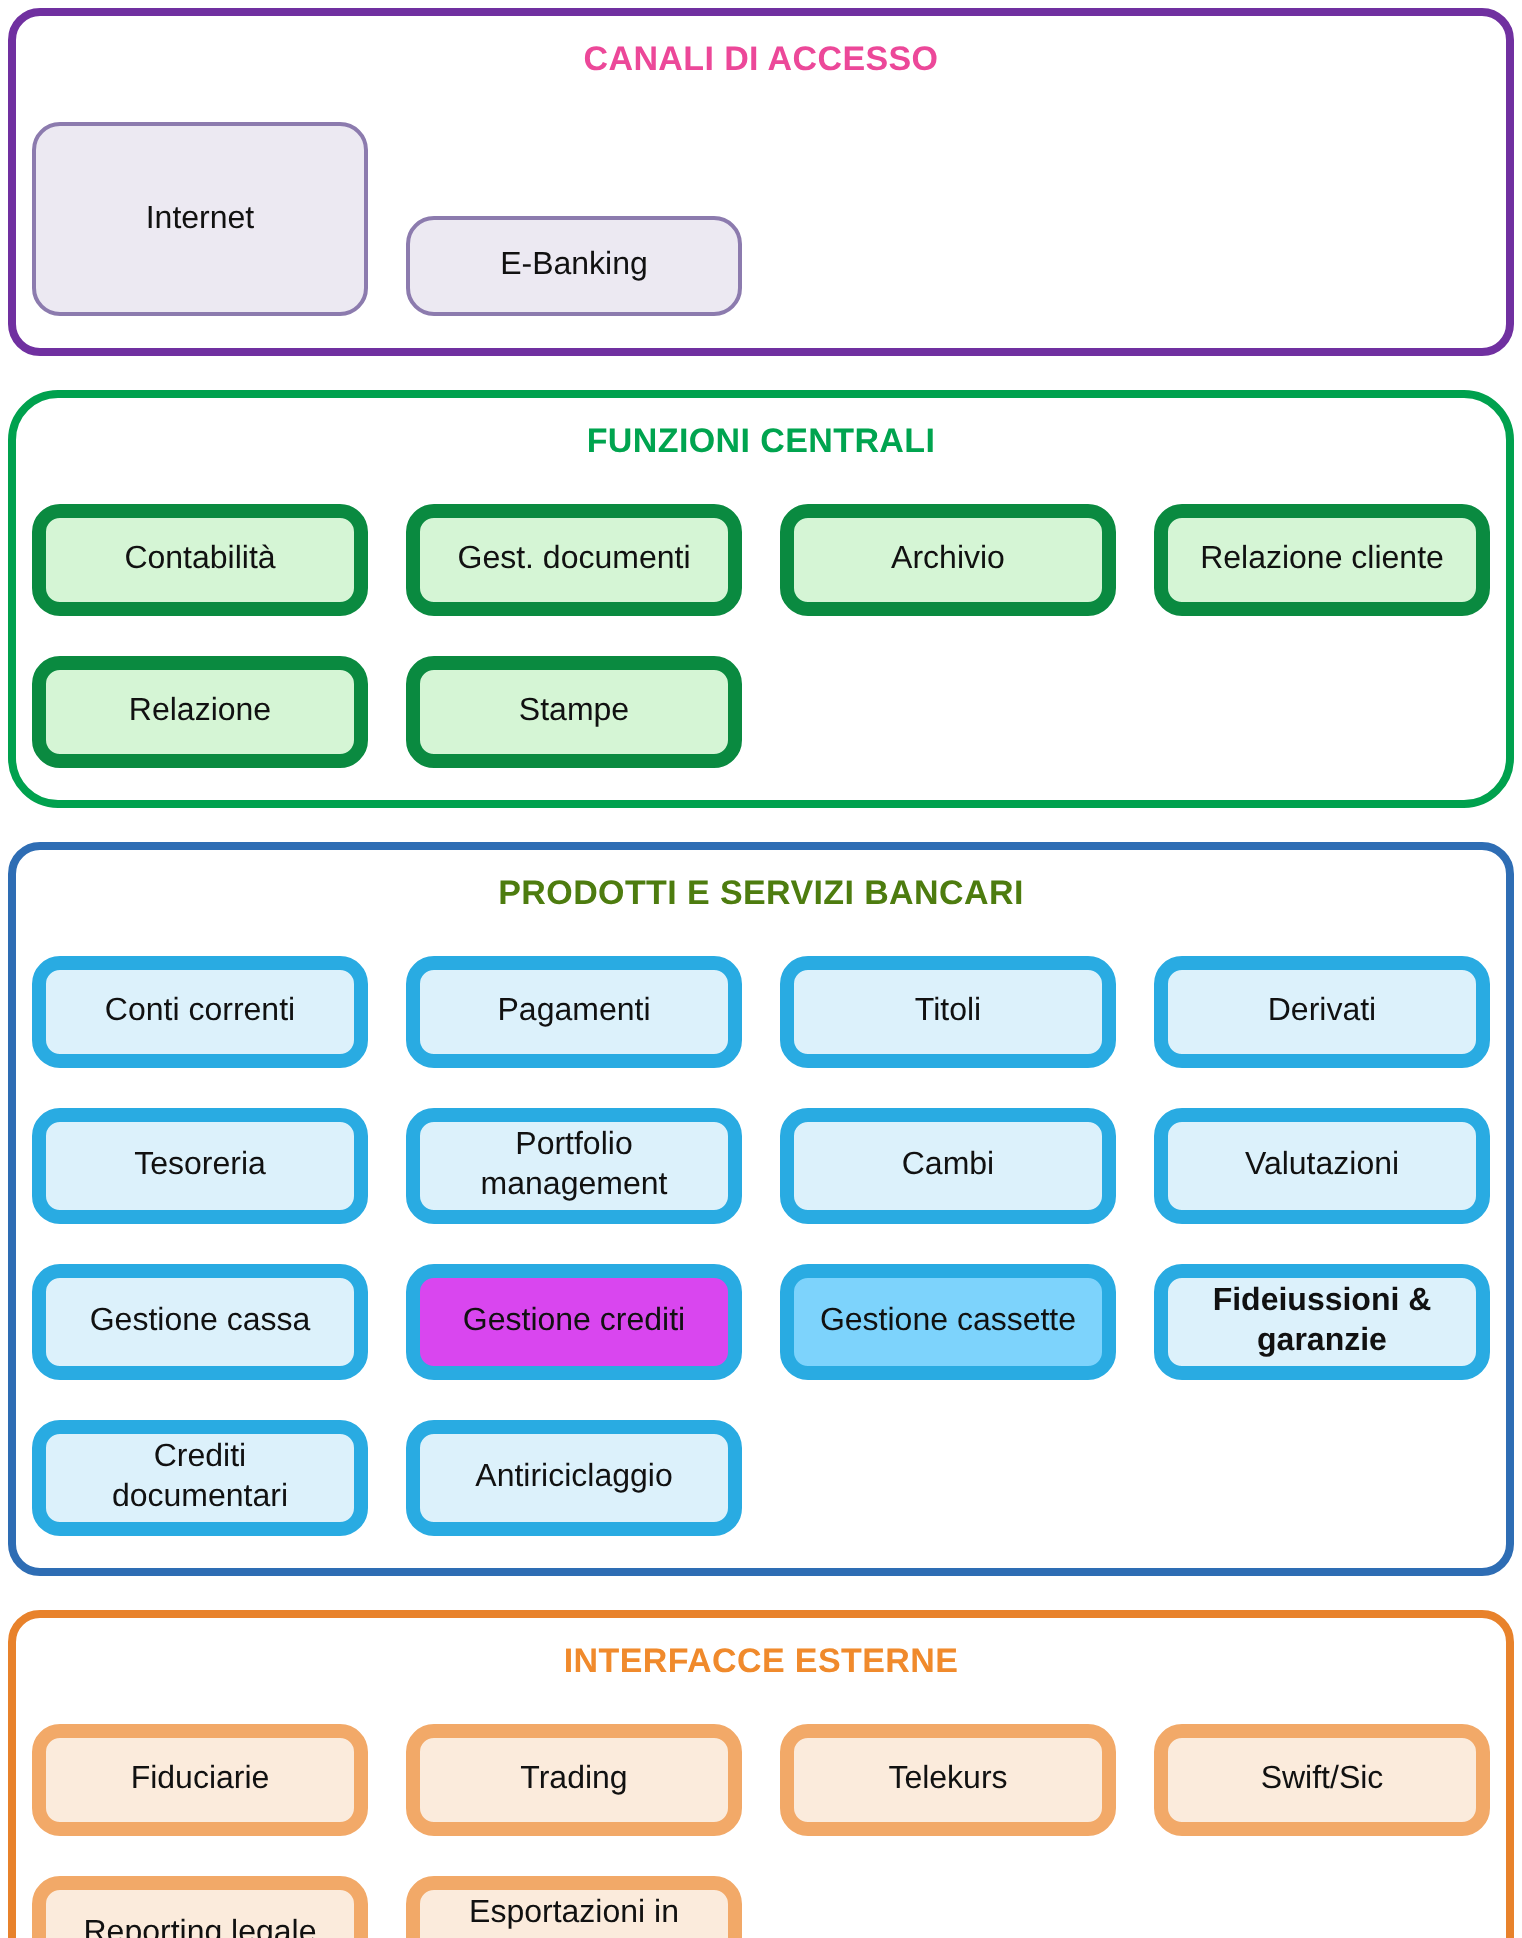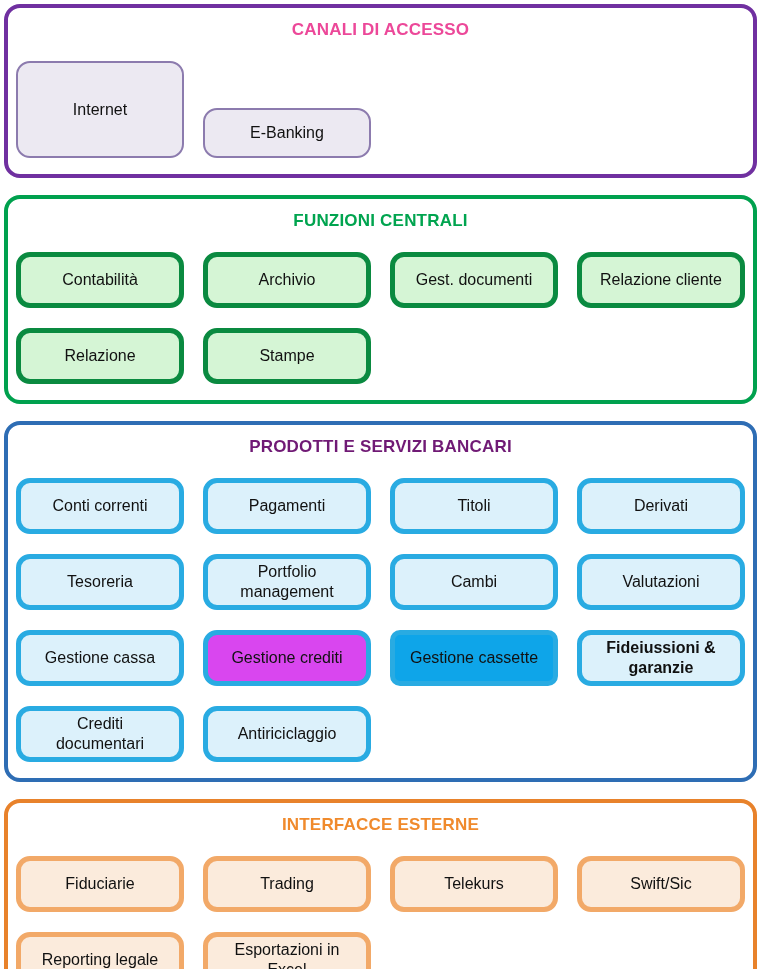--- a/index.html
+++ b/index.html
@@ -28,21 +28,21 @@
   }
   .grid {
     margin-top: 21px;
     display: grid;
     grid-template-columns: repeat(4, 1fr);
     column-gap: 19px;
     row-gap: 20px;
   }
   .node {
     min-height: 56px;
-    border: 5px solid #0369a1;
+    border: 7px solid #0369a1;
     border-radius: 14px;
     display: flex;
     align-items: center;
     justify-content: center;
     text-align: center;
     font-size: 16px;
     line-height: 20px;
     white-space: pre-line;
     padding: 2px 6px;
     background: #eeeeee;
@@ -54,46 +54,46 @@
 <body>
 
 <main id="diagram">
     <section class="section" id="canali-di-accesso" style="border-color: rgb(112, 48, 160);">
       <div class="section-title" style="color: #ec4899;">CANALI DI ACCESSO</div>
       <div class="grid">
         <div class="node" style="background: rgb(236, 233, 242); border-color: rgb(140, 123, 174);">Internet</div>
         <div class="node" style="background: rgb(236, 233, 242); border-color: rgb(140, 123, 174); margin-top: 47px;">E-Banking</div>
       </div>
     </section>
-    <section class="section" id="funzioni-centrali" style="border-color: rgb(0, 161, 78);">
+    <section class="section" id="funzioni-centrali" style="border-color: rgb(0, 161, 78); border-radius: 25px;">
       <div class="section-title" style="color: rgb(0, 164, 79);">FUNZIONI CENTRALI</div>
       <div class="grid">
         <div class="node" style="background: rgb(213, 245, 213); border-color: rgb(10, 138, 64);">Contabilità</div>
+        <div class="node" style="background: rgb(213, 245, 213); border-color: rgb(10, 138, 64);">Gest. documenti</div>
         <div class="node" style="background: rgb(213, 245, 213); border-color: rgb(10, 138, 64);">Archivio</div>
-        <div class="node" style="background: rgb(213, 245, 213); border-color: rgb(10, 138, 64);">Gest. documenti</div>
         <div class="node" style="background: rgb(213, 245, 213); border-color: rgb(10, 138, 64);">Relazione cliente</div>
         <div class="node" style="background: rgb(213, 245, 213); border-color: rgb(10, 138, 64);">Relazione</div>
         <div class="node" style="background: rgb(213, 245, 213); border-color: rgb(10, 138, 64);">Stampe</div>
       </div>
     </section>
     <section class="section" id="prodotti-e-servizi-bancari" style="border-color: rgb(46, 109, 180);">
-      <div class="section-title" style="color: #701a75;">PRODOTTI E SERVIZI BANCARI</div>
+      <div class="section-title" style="color: #4d7c0f;">PRODOTTI E SERVIZI BANCARI</div>
       <div class="grid">
         <div class="node" style="background: rgb(220, 241, 251); border-color: rgb(41, 171, 226);">Conti correnti</div>
         <div class="node" style="background: rgb(220, 241, 251); border-color: rgb(41, 171, 226);">Pagamenti</div>
         <div class="node" style="background: rgb(220, 241, 251); border-color: rgb(41, 171, 226);">Titoli</div>
         <div class="node" style="background: rgb(220, 241, 251); border-color: rgb(41, 171, 226);">Derivati</div>
         <div class="node" style="background: rgb(220, 241, 251); border-color: rgb(41, 171, 226);">Tesoreria</div>
         <div class="node" style="background: rgb(220, 241, 251); border-color: rgb(41, 171, 226);">Portfolio
 management</div>
         <div class="node" style="background: rgb(220, 241, 251); border-color: rgb(41, 171, 226);">Cambi</div>
         <div class="node" style="background: rgb(220, 241, 251); border-color: rgb(41, 171, 226);">Valutazioni</div>
         <div class="node" style="background: rgb(220, 241, 251); border-color: rgb(41, 171, 226);">Gestione cassa</div>
         <div class="node" style="background: #d946ef; border-color: rgb(41, 171, 226);">Gestione crediti</div>
-        <div class="node" style="background: #0ea5e9; border-color: rgb(41, 171, 226); border-radius: 10px;">Gestione cassette</div>
+        <div class="node" style="background: #7dd3fc; border-color: rgb(41, 171, 226);">Gestione cassette</div>
         <div class="node" style="background: rgb(220, 241, 251); border-color: rgb(41, 171, 226); font-weight: bold;">Fideiussioni &amp;
 garanzie</div>
         <div class="node" style="background: rgb(220, 241, 251); border-color: rgb(41, 171, 226);">Crediti
 documentari</div>
         <div class="node" style="background: rgb(220, 241, 251); border-color: rgb(41, 171, 226);">Antiriciclaggio</div>
       </div>
     </section>
     <section class="section" id="interfacce-esterne" style="border-color: rgb(232, 130, 43);">
       <div class="section-title" style="color: rgb(240, 138, 44);">INTERFACCE ESTERNE</div>
       <div class="grid">

